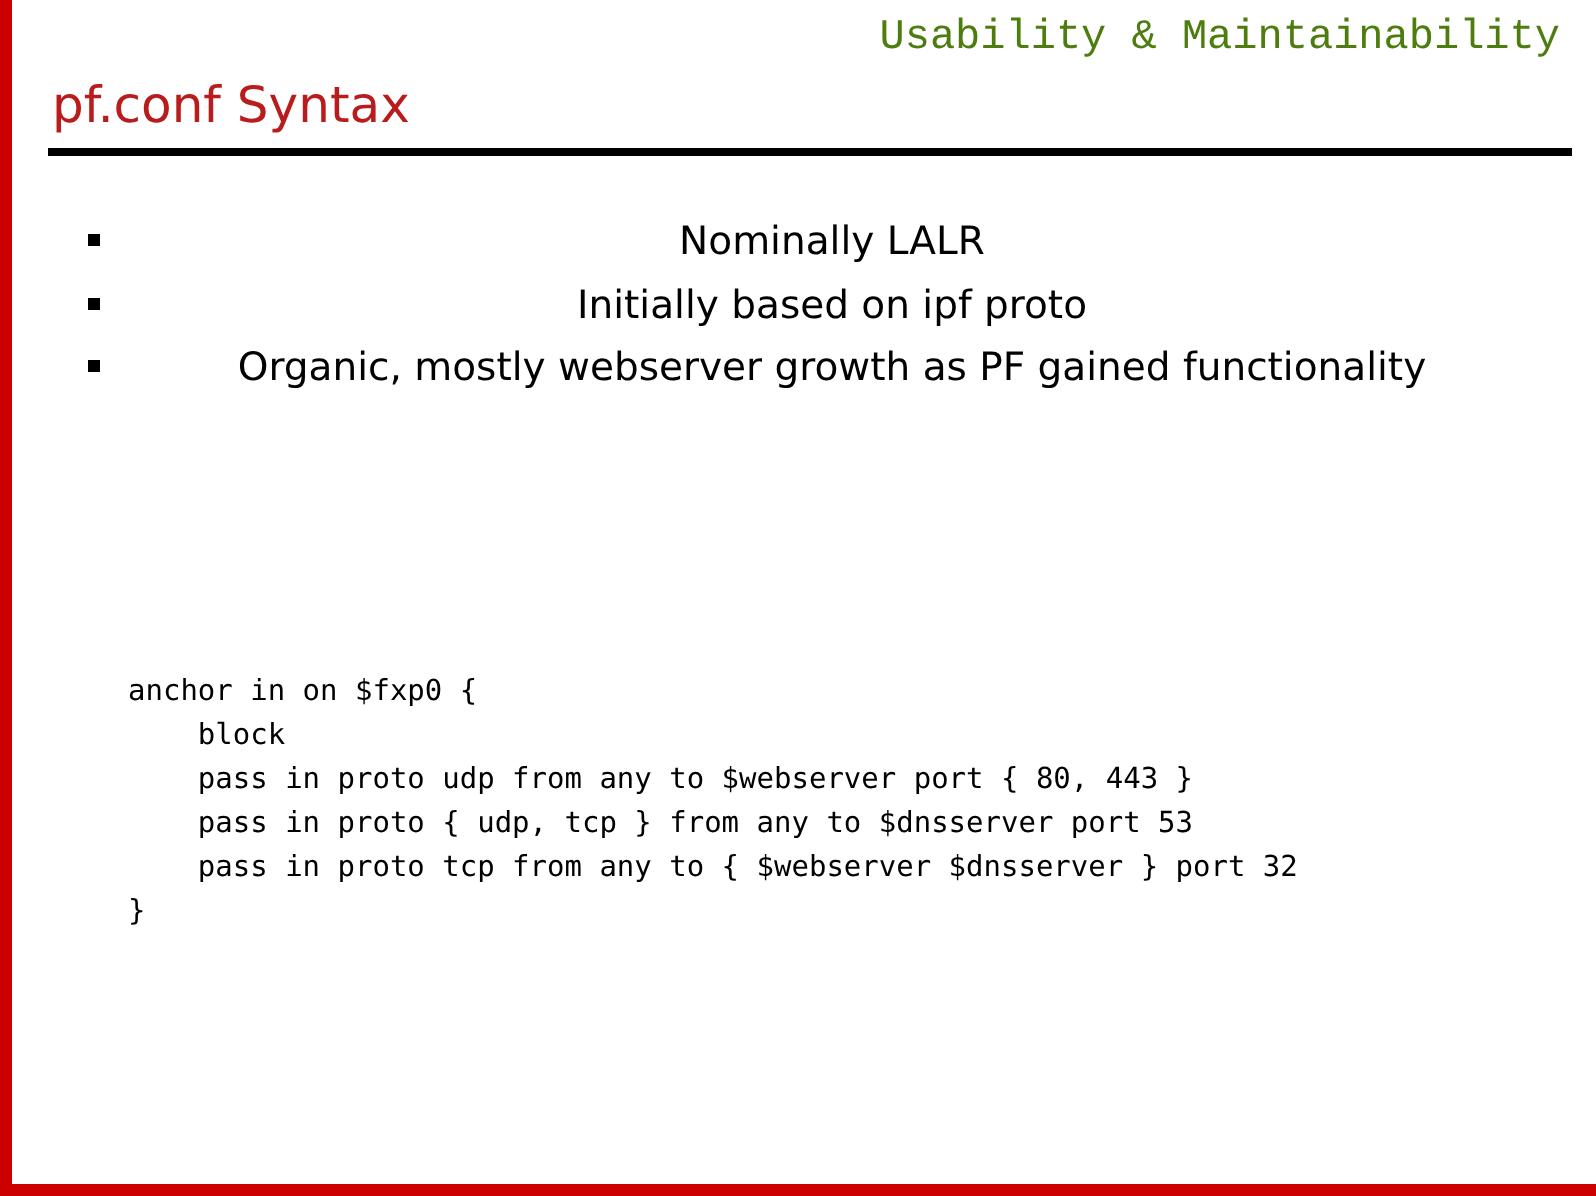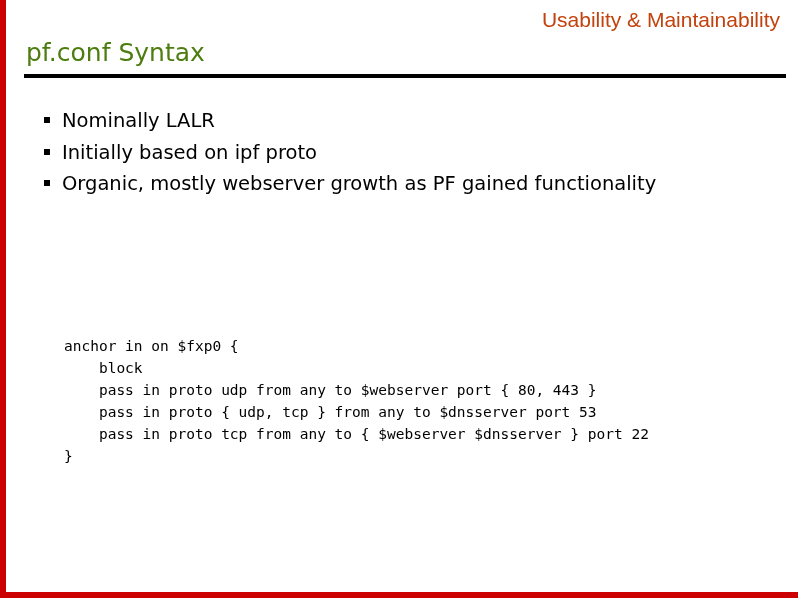--- a/index.html
+++ b/index.html
@@ -41,46 +41,47 @@
     left: 6px;
     top: 0;
     width: 792px;
     height: 80px;
   }
   .section-label {
     position: absolute;
     right: 18px;
     top: 8px;
     font-size: 21px;
-    color: #c2410c;
-    font-family: Liberation Sans, sans-serif;
+    color: #4d7c0f;
+    font-family: Liberation Mono, monospace;
     white-space: nowrap;
   }
   .slide-title {
     position: absolute;
     left: 20px;
     top: 38px;
     font-size: 25px;
-    color: #4d7c0f;
+    color: #b91c1c;
     font-family: "DejaVu Sans", sans-serif;
     white-space: nowrap;
   }
   .title-rule {
     position: absolute;
     left: 18px;
     top: 74px;
     width: 762px;
     height: 4px;
     background: #000000;
   }
   .bullets {
     position: absolute;
     left: 40px;
     top: 108px;
     width: 730px;
+    text-align: center;
   }
   .bullet {
     position: relative;
     padding-left: 22px;
     margin-bottom: 6px;
     font-size: 19.5px;
     line-height: 1.32;
     color: #000000;
   }
   .bullet .marker {
@@ -128,16 +129,16 @@
     <div class="bullet">
       <span class="marker"></span>
       <span>Organic, mostly webserver growth as PF gained functionality</span>
     </div>
   </div>
 
   <pre class="code-block">anchor in on $fxp0 {
     block
     pass in proto udp from any to $webserver port { 80, 443 }
     pass in proto { udp, tcp } from any to $dnsserver port 53
-    pass in proto tcp from any to { $webserver $dnsserver } port 22
+    pass in proto tcp from any to { $webserver $dnsserver } port 32
 }</pre>
 
 </div>
 
 </body></html>

